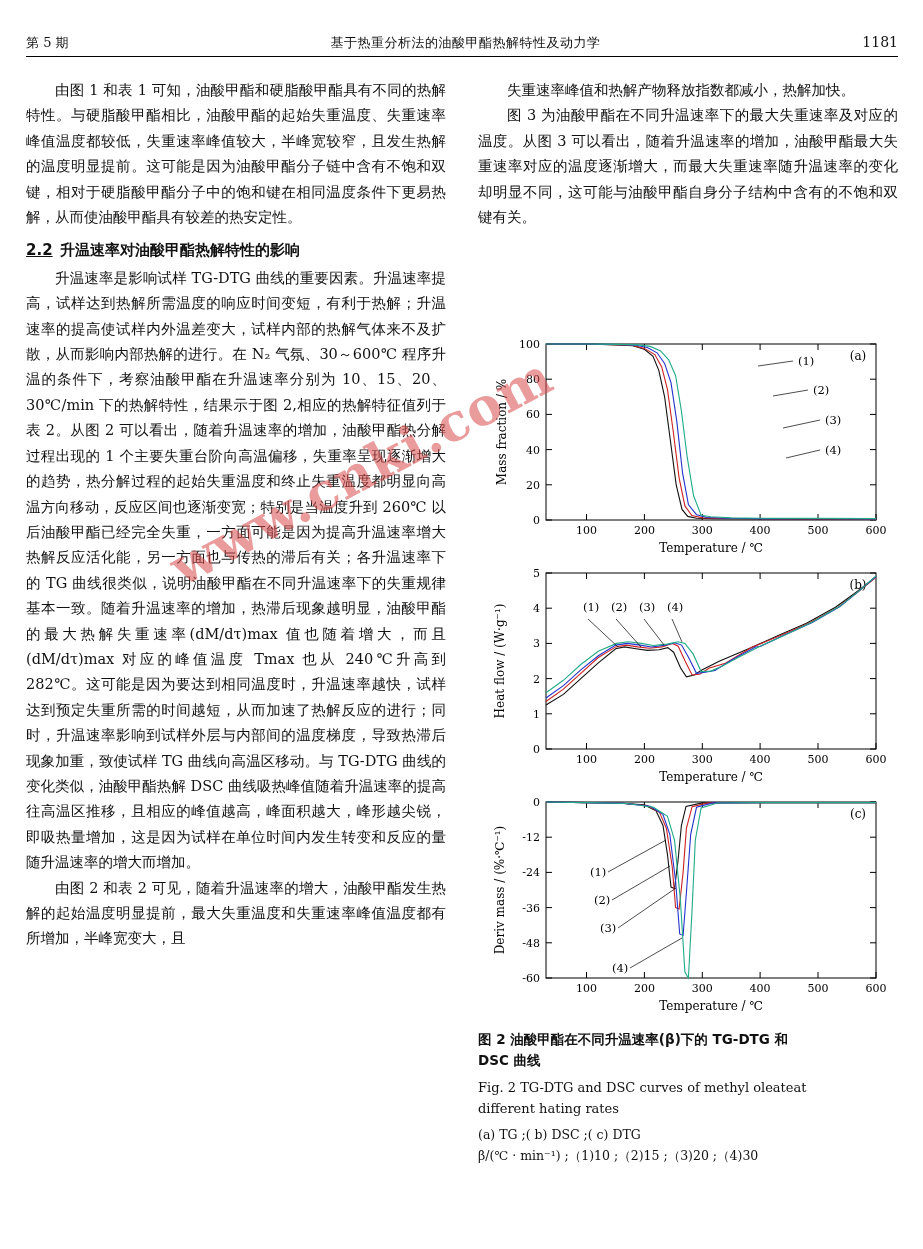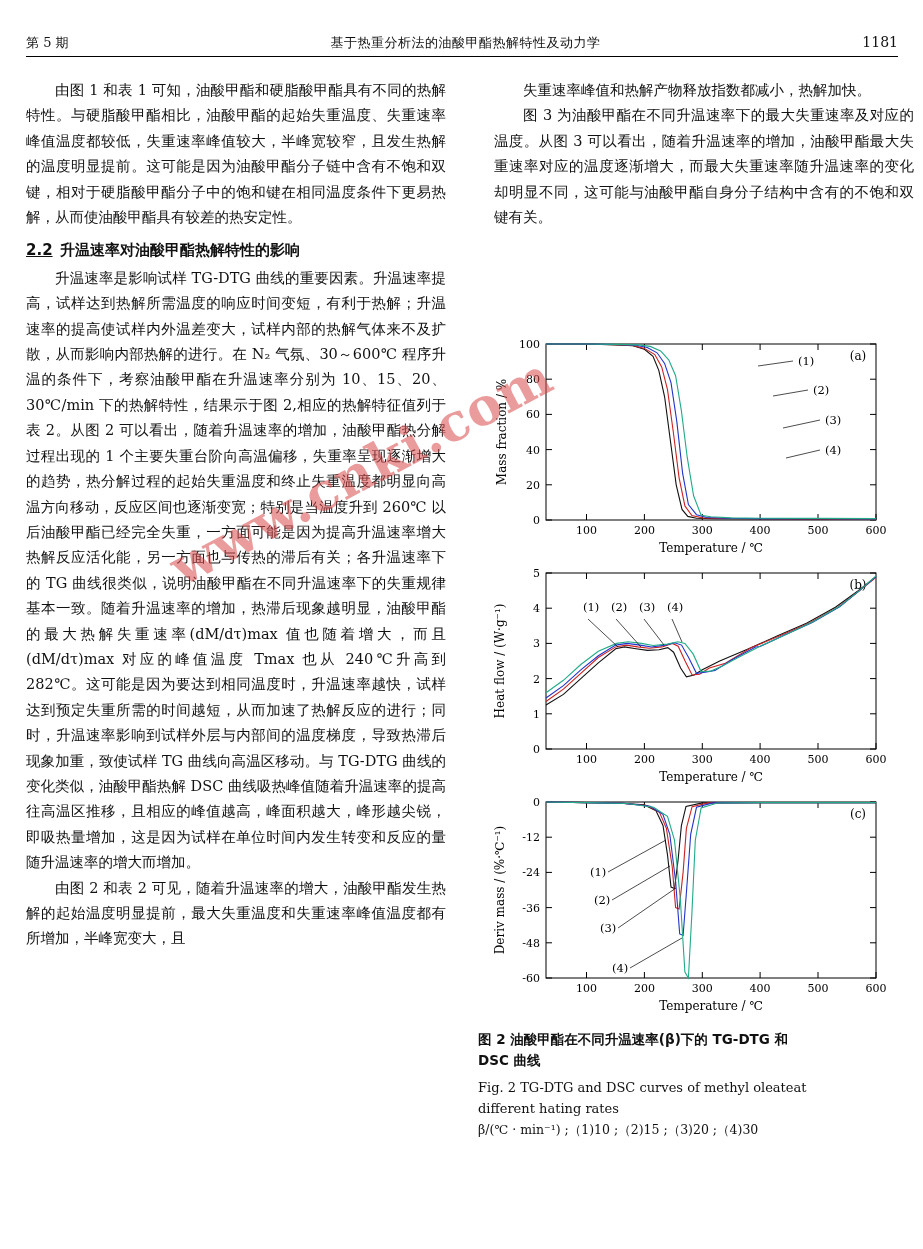--- a/index.html
+++ b/index.html
@@ -26,21 +26,21 @@
   .rule{
     position:absolute;left:26px;top:56px;width:872px;height:1px;background:#000;
   }
   
   .col{
     position:absolute;top:78px;width:420px;
     font-size:14.5px;line-height:25.4px;
     text-align:justify;
   }
   .col.left{left:26px;}
-  .col.right{left:494px;}
+  .col.right{left:478px;}
   p{margin:0;text-indent:2em;}
   h3.sec{
     margin:8px 0 2px 0;
     font-size:15px;
     font-family:"DejaVu Sans","Liberation Sans",sans-serif;
     font-weight:bold;
     text-indent:0;
   }
   h3.sec .num{display:inline-block;min-width:34px;text-decoration:underline;}
   
@@ -298,19 +298,20 @@
         <line class="leader" x1="152" y1="180" x2="204" y2="150"></line>
         <text class="curvelbl" x="134" y="184">(4)</text>
       </svg>
     </div>
 
     <div class="caption">
       <div class="cn">图 2    油酸甲酯在不同升温速率(β)下的 TG-DTG 和</div>
       <div class="cn">DSC 曲线</div>
       <div class="en" style="margin-top:6px;">Fig. 2    TG-DTG and DSC curves of methyl oleateat</div>
       <div class="en">different hating rates</div>
+      <div class="sm" style="margin-top:5px;">(a) TG ;( b) DSC ;( c) DTG</div>
       <div class="sm">β/(℃ · min⁻¹) ;（1)10 ;（2)15 ;（3)20 ;（4)30</div>
     </div>
   </div>
 
   <div class="watermark">www.cnki.com</div>
 
 </div>
 
 </body></html>

